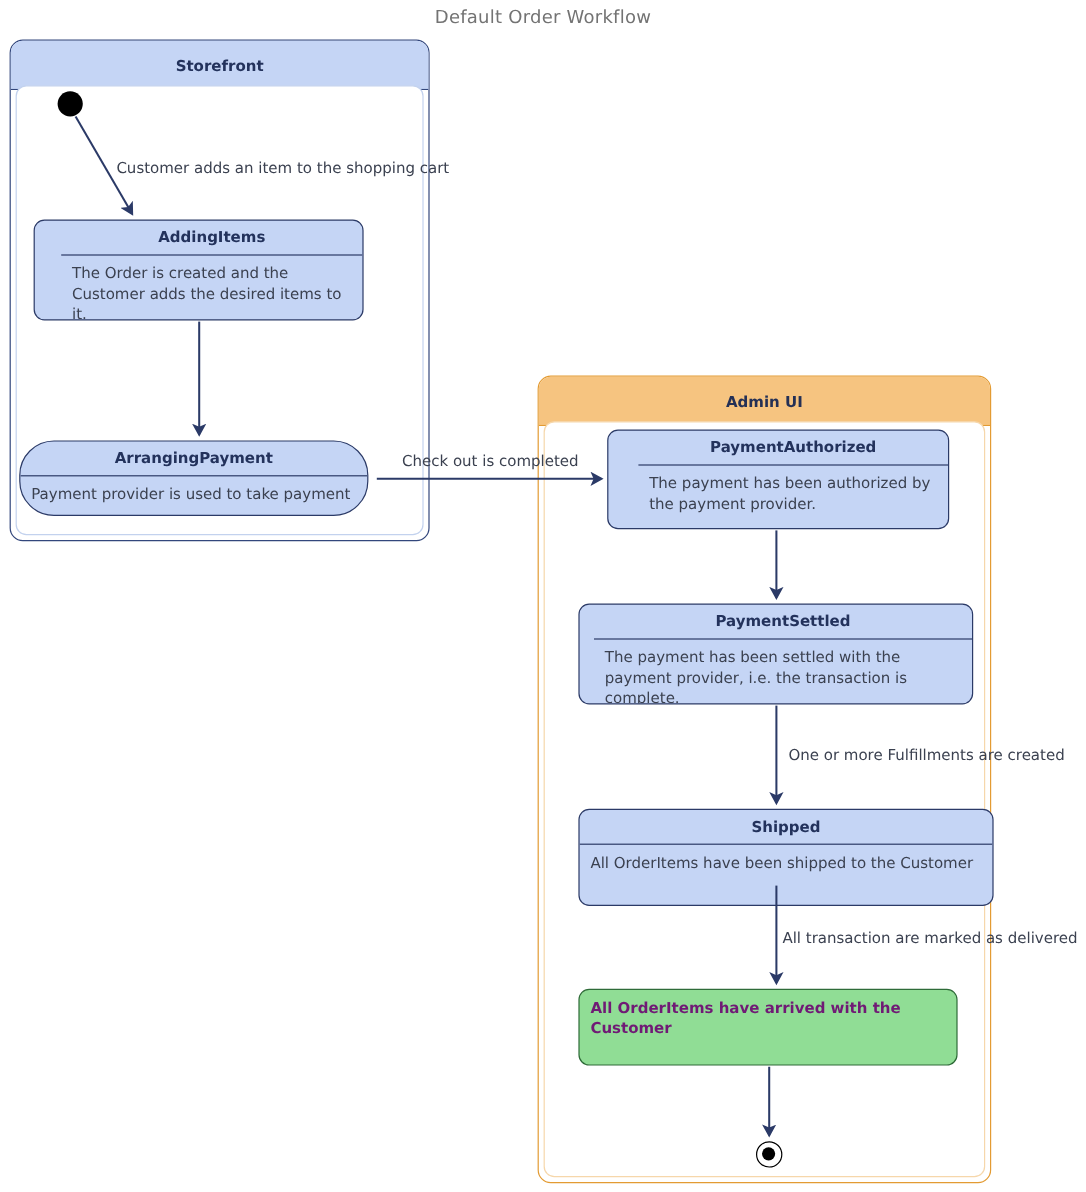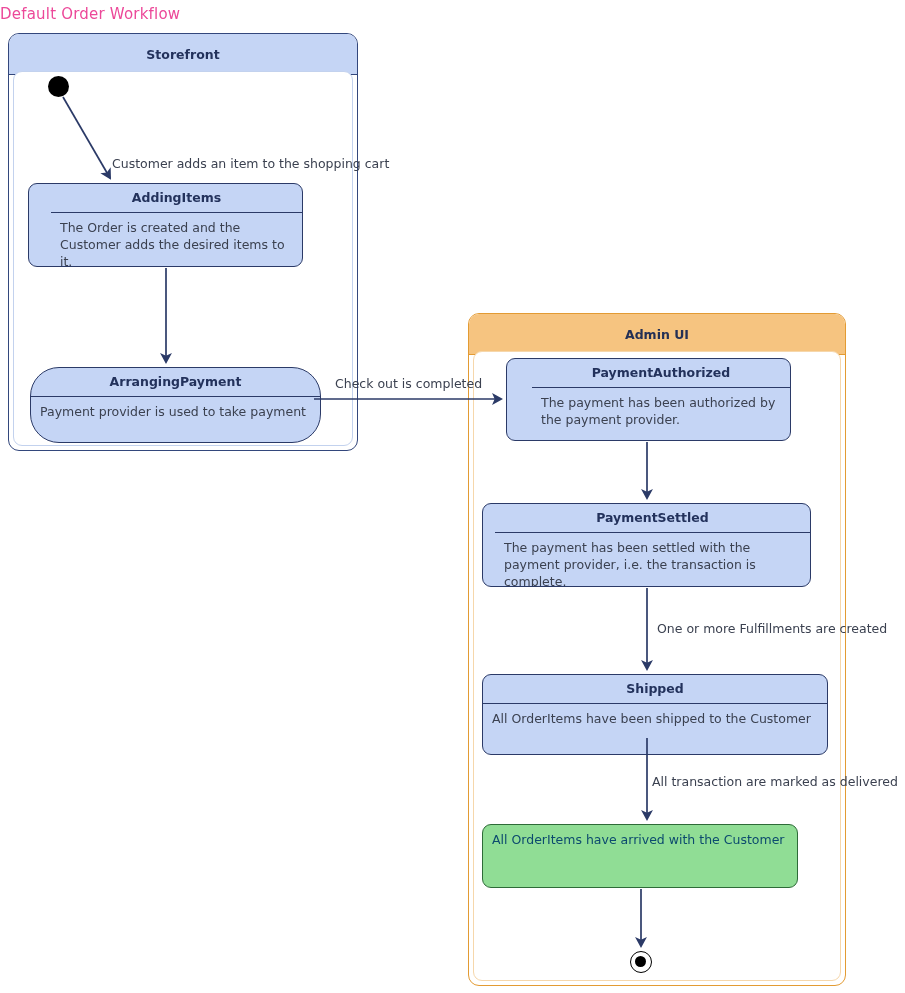--- a/index.html
+++ b/index.html
@@ -17,22 +17,23 @@
   #diagram-root {
     position: absolute;
     inset: 0;
   }
   
   .diagram-title {
     position: absolute;
     left: 0;
     top: 5px;
     width: 905px;
+    text-align: center;
     font-size: 15px;
-    color: #ec4899;
+    color: #737373;
     letter-spacing: 0.2px;
   }
   
   .composite {
     position: absolute;
     box-sizing: border-box;
     border-radius: 11px;
     border: 1.6px solid #2b3a67;
     background: #ffffff;
   }
@@ -100,21 +101,21 @@
     border-bottom-color: #2e6b38;
     color: #1d3b23;
   }
   .state-desc {
     box-sizing: border-box;
     font-size: 12.5px;
     color: #3b4150;
     padding: 7px 9px 6px 9px;
     line-height: 1.35;
   }
-  .state.green .state-desc { color: #0c4a6e; }
+  .state.green .state-desc { color: #701a75; font-weight: bold; }
 
   
   .initial-state {
     position: absolute;
     width: 21px;
     height: 21px;
     border-radius: 50%;
     background: #000000;
   }
   .final-state {
@@ -165,26 +166,26 @@
     <div class="composite-body"></div>
   </div>
 
   <div class="initial-state" style="left:48px; top:76px;"></div>
 
   <div class="state" style="left:28px; top:183px; width:275px; height:84px;padding-left:22px;">
     <div class="state-title">AddingItems</div>
     <div class="state-desc">The Order is created and the Customer adds the desired items to it.</div>
   </div>
 
-  <div class="state" style="left:30px; top:367px; width:291px; height:76px;border-radius:29px;">
+  <div class="state" style="left:16px; top:367px; width:291px; height:63px;border-radius:29px;">
     <div class="state-title">ArrangingPayment</div>
     <div class="state-desc">Payment provider is used to take payment</div>
   </div>
 
-  <div class="composite adminui" style="left:468px; top:313px; width:378px; height:673px;">
+  <div class="composite adminui" style="left:448px; top:313px; width:378px; height:673px;">
     <div class="composite-header">Admin UI</div>
     <div class="composite-body"></div>
   </div>
 
   <div class="state" style="left:506px; top:358px; width:285px; height:83px;padding-left:25px;">
     <div class="state-title">PaymentAuthorized</div>
     <div class="state-desc">The payment has been authorized by the payment provider.</div>
   </div>
 
   <div class="state" style="left:482px; top:503px; width:329px; height:84px;padding-left:12px;">
@@ -215,18 +216,18 @@
       <path d="M 63 97 L 110 178"></path>
       <path d="M 166 268 L 166 362"></path>
       <path d="M 314 399 L 501 399"></path>
       <path d="M 647 442 L 647 498"></path>
       <path d="M 647 588 L 647 669"></path>
       <path d="M 647 738 L 647 819"></path>
       <path d="M 641 889 L 641 946"></path>
     </g>
   </svg>
 
-  <div class="edge-label" style="left:112px; top:134px;margin-top:24px;">Customer adds an item to the shopping cart</div>
+  <div class="edge-label" style="left:97px; top:134px;">Customer adds an item to the shopping cart</div>
   <div class="edge-label" style="left:335px; top:378px;">Check out is completed</div>
   <div class="edge-label" style="left:657px; top:623px;">One or more Fulfillments are created</div>
   <div class="edge-label" style="left:652px; top:776px;">All transaction are marked as delivered</div>
 
 </div>
 
 </body></html>

